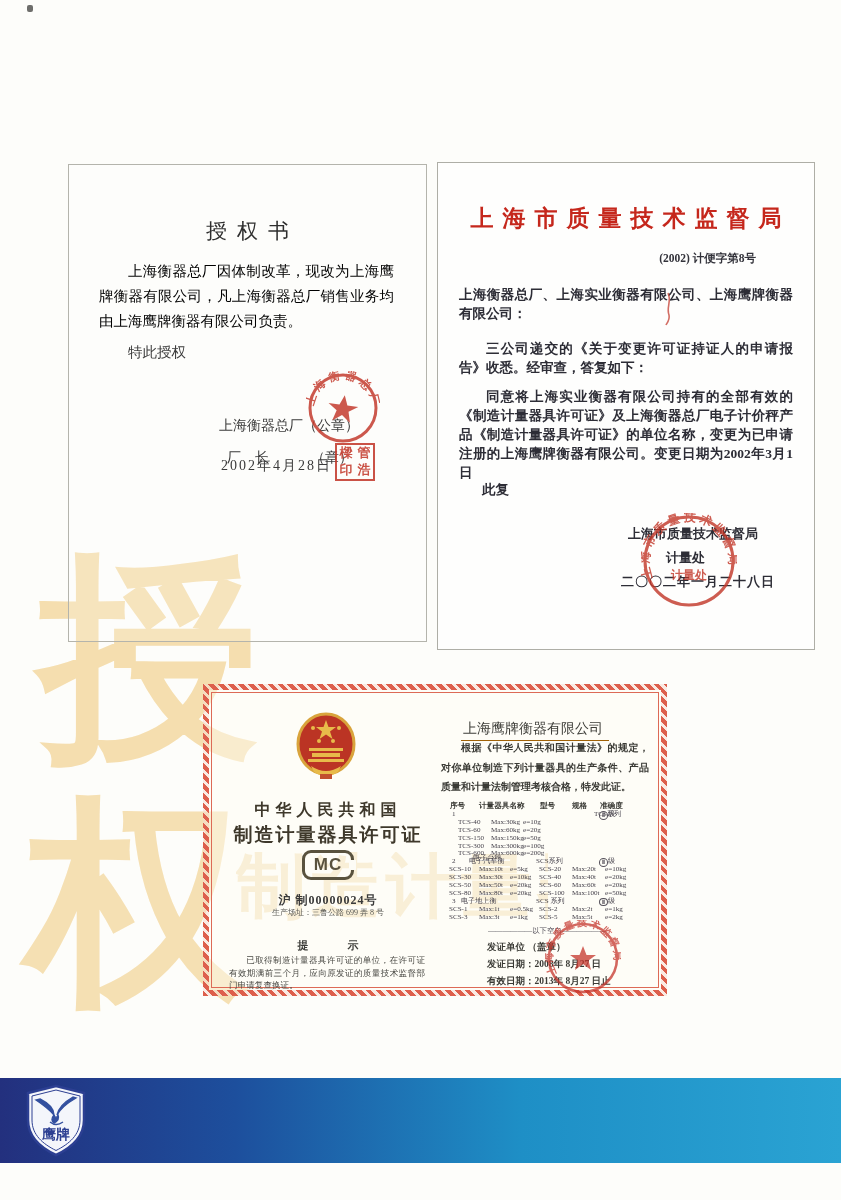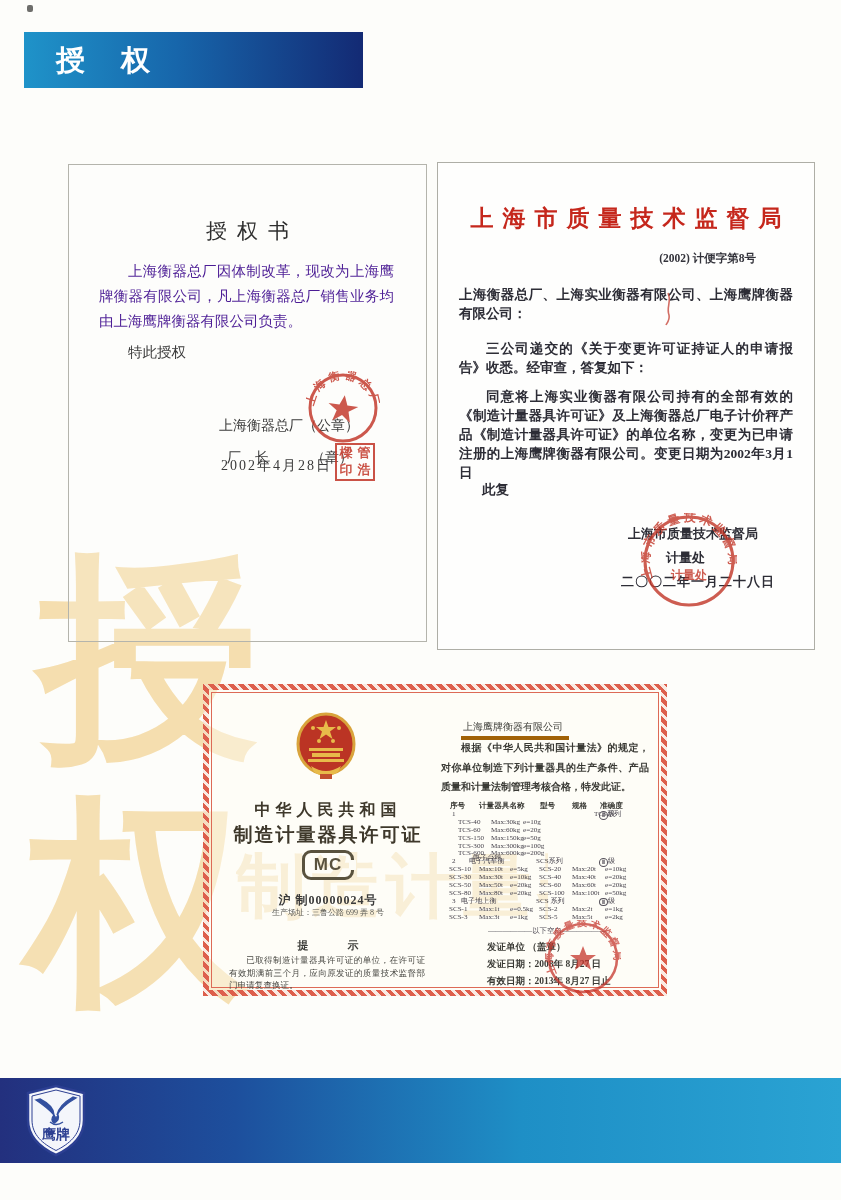--- a/index.html
+++ b/index.html
@@ -24,21 +24,21 @@
 
   
   .cert{position:absolute;z-index:2;}
   .cert-left{left:68px;top:164px;width:357px;height:476px;border:1px solid #b4b4ac;background:rgba(255,255,255,0.18);}
   .cert-right{left:437px;top:162px;width:376px;height:486px;border:1px solid #aeaea6;background:rgba(255,255,255,0.55);}
 
   
   .al-title{position:absolute;left:0;top:52px;width:100%;text-align:center;font-size:21px;
     letter-spacing:10px;color:#2e2e2e;text-indent:10px;}
   .al-body{position:absolute;left:30px;top:94px;width:295px;font-size:14.5px;line-height:25px;
-    color:#4c1d95;text-align:justify;text-indent:2em;}
+    color:#000000;text-align:justify;text-indent:2em;}
   .al-grant{position:absolute;left:30px;top:178px;font-size:14.5px;color:#3a3a3a;text-indent:2em;}
   .al-sign-company{position:absolute;left:150px;top:252px;font-size:14px;color:#3a3a3a;}
   .al-sign-director{position:absolute;left:158px;top:284px;font-size:14px;color:#3a3a3a;}
   .al-sign-date{position:absolute;left:152px;top:292px;font-size:14px;letter-spacing:2px;color:#3a3a3a;}
   .al-seal{position:absolute;left:237px;top:206px;opacity:.82;}
   .sq-seal{position:absolute;left:266px;top:278px;width:36px;height:34px;border:2px solid #c23527;
     display:grid;grid-template-columns:1fr 1fr;opacity:.85;background:rgba(255,255,255,0.05);}
   .sq-seal span{color:#c23527;font-size:13px;line-height:16px;text-align:center;font-weight:bold;}
 
   
@@ -73,22 +73,22 @@
     border-radius:9px;text-align:center;}
   .cmc b{font-size:17px;line-height:24px;color:#59523e;letter-spacing:1px;font-family:"Liberation Sans",sans-serif;}
   .cmc:after{content:"";position:absolute;right:-5px;top:7px;width:7px;height:10px;background:rgba(253,252,246,1);}
   .lic-no{position:absolute;left:0;top:192px;width:100%;text-align:center;font-size:12px;font-weight:bold;color:#3a3a3a;letter-spacing:1px;}
   .lic-addr{position:absolute;left:0;top:207px;width:100%;text-align:center;font-size:8px;color:#5a5a55;}
   .lic-notice-t{position:absolute;left:0;top:238px;width:100%;text-align:center;font-size:11px;
     font-weight:bold;color:#3c3c38;letter-spacing:14px;text-indent:14px;}
   .lic-notice-b{position:absolute;left:10px;top:254px;width:196px;font-size:8.6px;line-height:12.5px;
     color:#4a4a45;text-align:justify;text-indent:2em;}
 
-  .lic-holder{position:absolute;left:20px;top:22px;font-size:10px;color:#3d3d38;
-    border-bottom:4px solid #a16207;padding:0 6px 2px 2px;}
+  .lic-holder{position:absolute;left:20px;top:22px;font-size:14px;color:#3d3d38;
+    border-bottom:1px solid #a16207;padding:0 6px 2px 2px;}
   .lic-grant{position:absolute;left:0;top:40px;width:208px;font-size:10px;line-height:19.5px;
     font-weight:600;color:#3a3a35;text-align:justify;text-indent:2em;}
   .lt-head{position:absolute;top:103px;left:0;width:100%;height:9px;text-decoration:underline;}
   .lt-head span{position:absolute;font-size:7.6px;font-weight:bold;color:#3a3a35;line-height:9px;}
   .lt-body{position:absolute;top:113px;left:0;width:100%;}
   .lt-row{position:relative;height:7.9px;}
   .lt-row span{position:absolute;font-size:7.1px;line-height:7.9px;color:#46424c;white-space:nowrap;}
   .lt-row .gc{display:inline-block;border:1px solid #55515b;border-radius:50%;font-size:5.8px;
     line-height:6.5px;padding:0 1.5px;font-style:normal;vertical-align:top;}
   .lt-blank{position:absolute;left:0;top:228px;width:100%;text-align:center;font-size:7.4px;color:#55515b;}
@@ -100,23 +100,20 @@
 
   .seal-txt{font-family:"Liberation Serif",serif;}
 </style>
 </head>
 <body>
 
 <div id="page">
 
   <div class="speck"></div>
 
-  <div class="header-bar">
-    <span class="hdr-txt">授 权</span>
-  </div>
 
   <div class="wm wm-shou">授</div>
   <div class="wm wm-quan">权</div>
   <div class="wm wm-ghost">制造计量器具许可证</div>
 
   <div class="cert cert-left">
     <div class="al-title">授权书</div>
     <div class="al-body">上海衡器总厂因体制改革，现改为上海鹰牌衡器有限公司，凡上海衡器总厂销售业务均由上海鹰牌衡器有限公司负责。</div>
     <div class="al-grant">特此授权</div>
     <div class="al-sign-company">上海衡器总厂（公章）</div>

